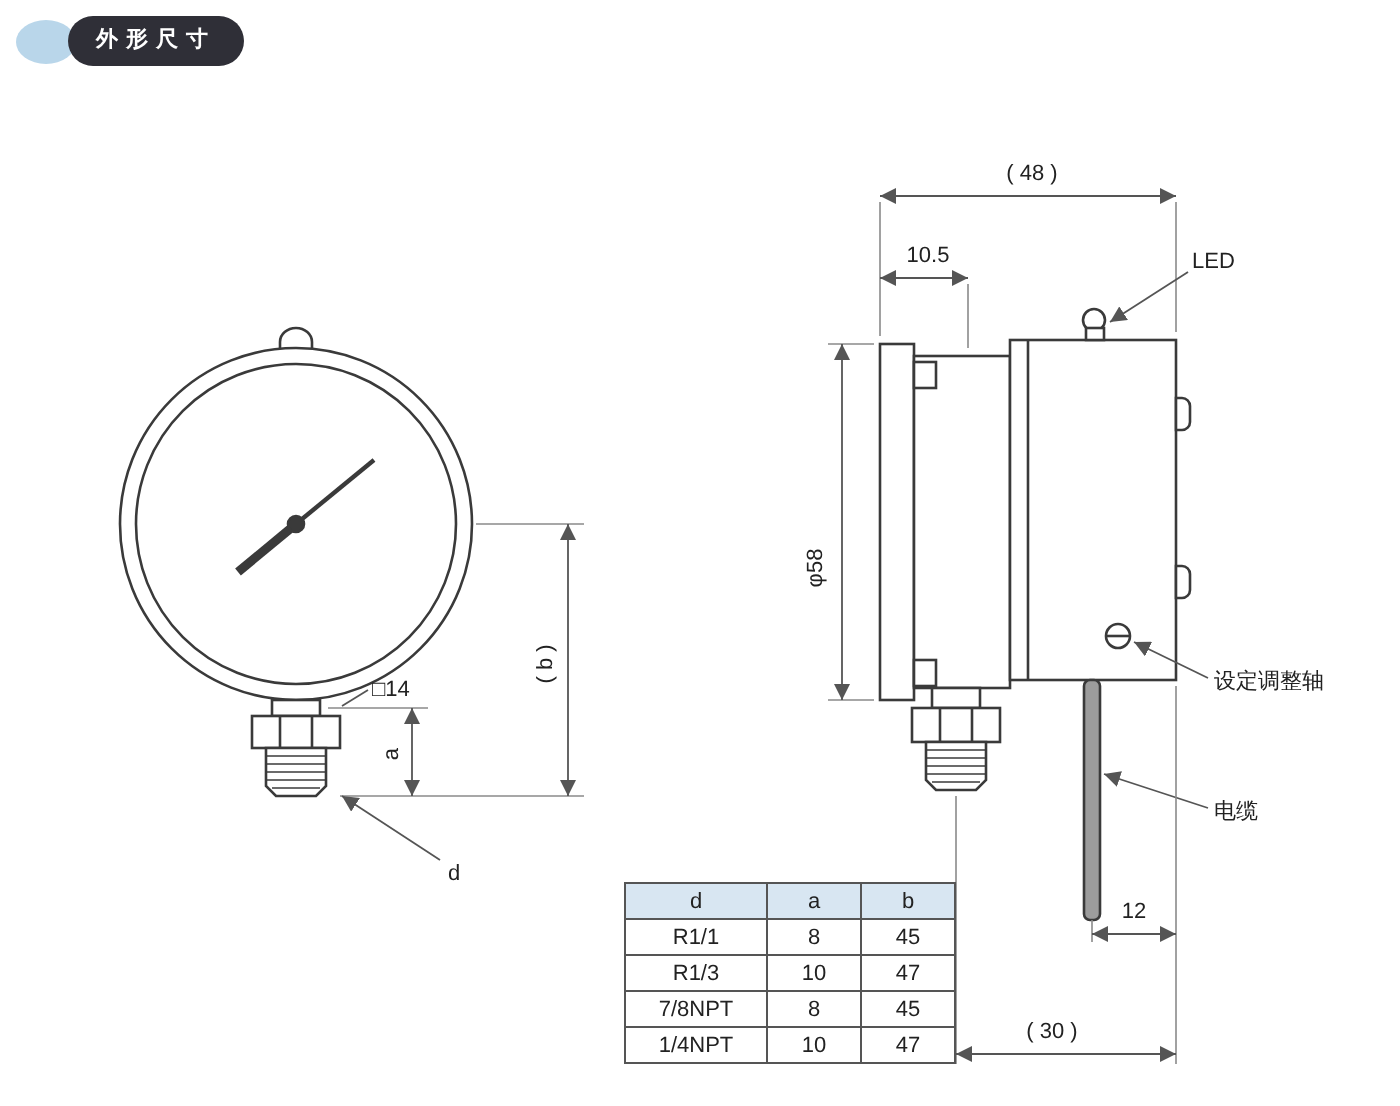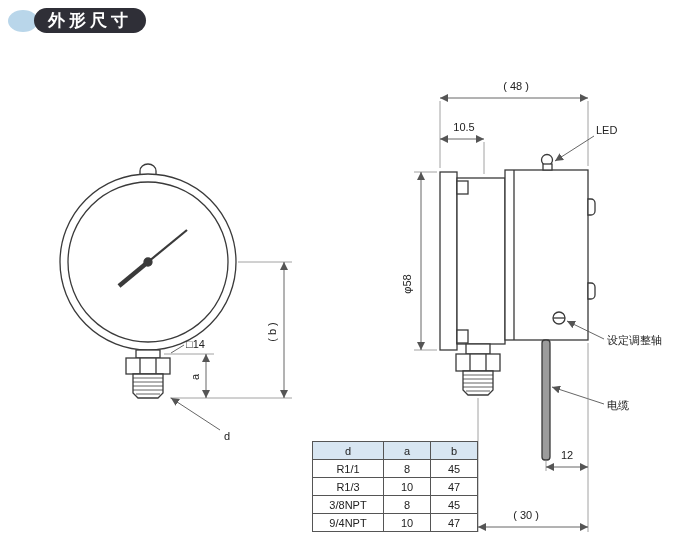--- a/index.html
+++ b/index.html
@@ -5,21 +5,21 @@
   html,body { margin:0; padding:0; background:#fff; }
   .page {
     position:relative; width:700px; height:553px; background:#ffffff;
     overflow:hidden; font-family:"Liberation Sans", sans-serif;
   }
   
   .title-wrap { position:absolute; left:8px; top:7px; height:28px; width:160px; }
   .dot { position:absolute; left:0; top:3px; width:30px; height:22px;
          background:#b9d6ea; border-radius:50%; }
   .pill { position:absolute; left:26px; top:1px; background:#2f2f37; color:#fff;
-          font-weight:bold; font-size:17px; letter-spacing:4px;
+          font-weight:bold; font-size:11px; letter-spacing:4px;
           padding:5px 14px 5px 14px; border-radius:13px; line-height:15px; white-space:nowrap; }
   
   svg.drawing { position:absolute; left:0; top:0; }
   .obj { fill:#ffffff; stroke:#3a3a3a; stroke-width:1.3; }
   .obj .thin line { stroke-width:0.8; }
   .dims line.ext { stroke:#8a8a8a; stroke-width:0.8; }
   .dims line.dim { stroke:#555555; stroke-width:0.9; }
   .dims line.ldr { stroke:#555555; stroke-width:0.9; }
   .dims text { font-family:"Liberation Sans", sans-serif; font-size:11px; fill:#222; }
   
@@ -170,25 +170,25 @@
         <td>R1/1</td>
         <td>8</td>
         <td>45</td>
       </tr>
       <tr>
         <td>R1/3</td>
         <td>10</td>
         <td>47</td>
       </tr>
       <tr>
-        <td>3/8NPT</td>
+        <td>7/8NPT</td>
         <td>8</td>
         <td>45</td>
       </tr>
       <tr>
-        <td>9/4NPT</td>
+        <td>1/4NPT</td>
         <td>10</td>
         <td>47</td>
       </tr>
     </tbody>
   </table>
 
 </div>
 
 </body></html>

